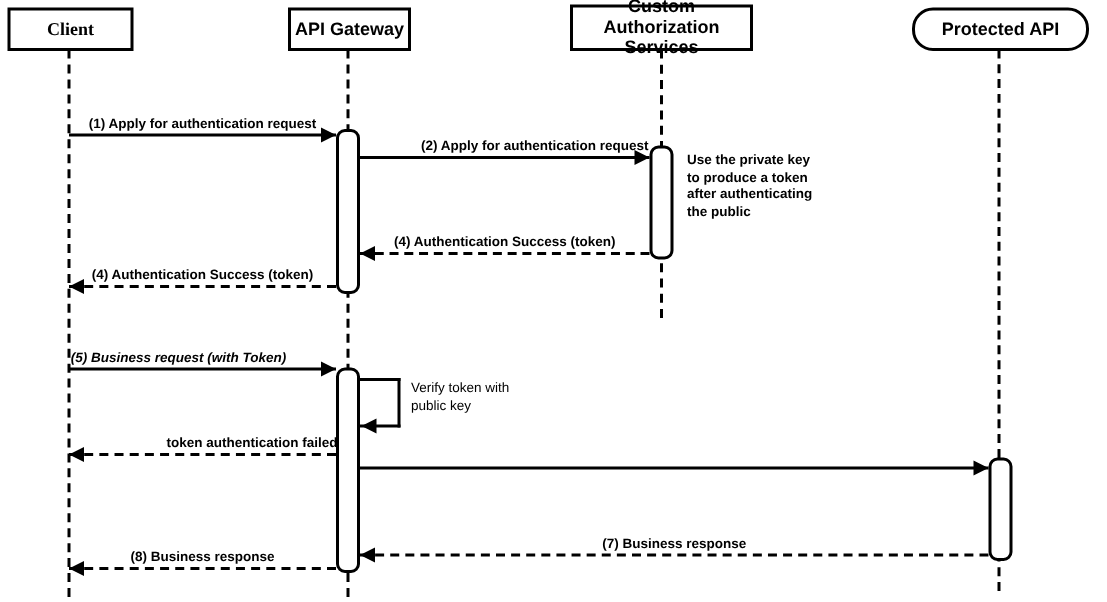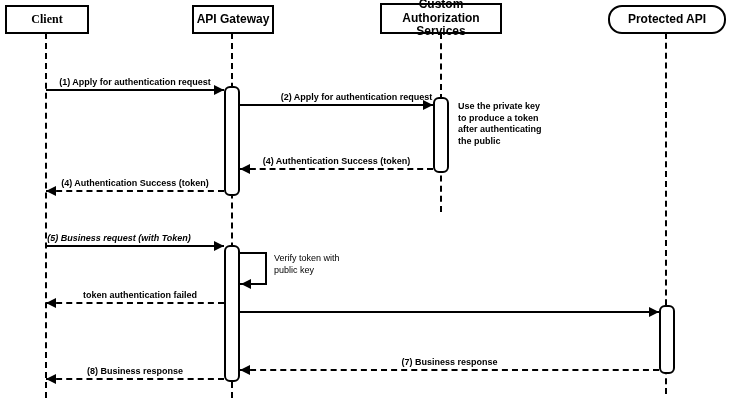--- a/index.html
+++ b/index.html
@@ -125,21 +125,21 @@
     width: 80px;
     font-size: 9px;
     font-weight: normal;
     line-height: 1.3;
     text-align: left;
     z-index: 5;
   }
   
   #m7-line  { left: 46px; top: 302px; width: 178px; }
   #m7-head  { left: 46px; top: 298px; }
-  #m7-label { left: 34px; top: 289px; width: 212px; }
+  #m7-label { left: 62px; top: 289px; width: 212px; }
   
   #m8-line  { left: 240px; top: 311px; width: 419px; }
   #m8-head  { left: 649px; top: 307px; }
   #m8-label { left: 240px; top: 298px; width: 419px; }
   
   #m9-line  { left: 240px; top: 369px; width: 419px; }
   #m9-head  { left: 240px; top: 365px; }
   #m9-label { left: 240px; top: 356px; width: 419px; }
   
   #m10-line  { left: 46px; top: 378px; width: 178px; }

